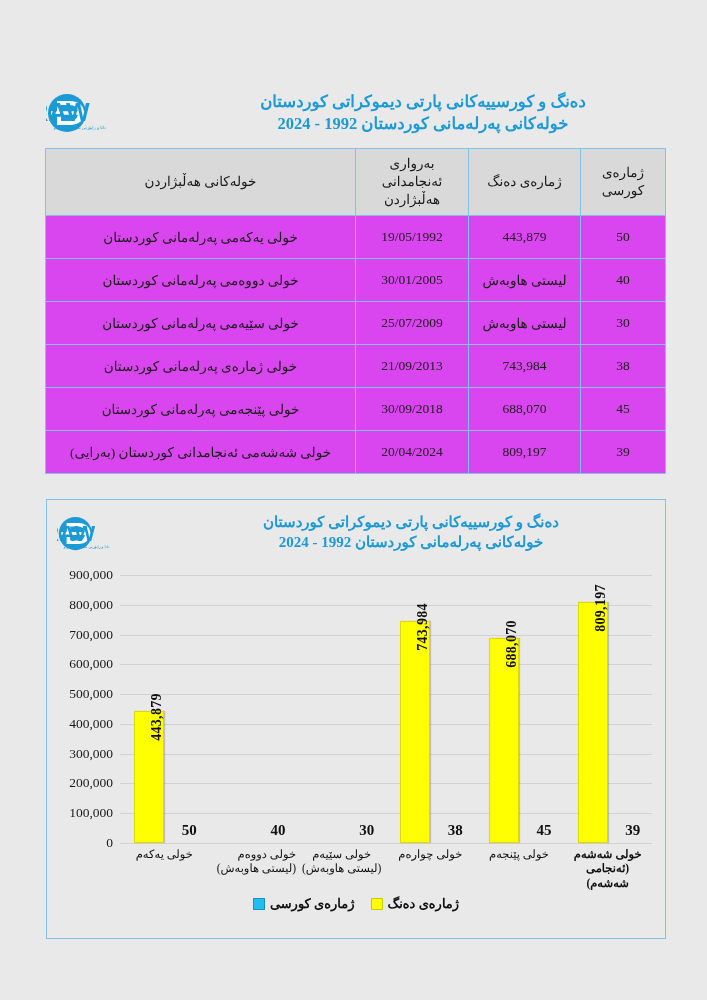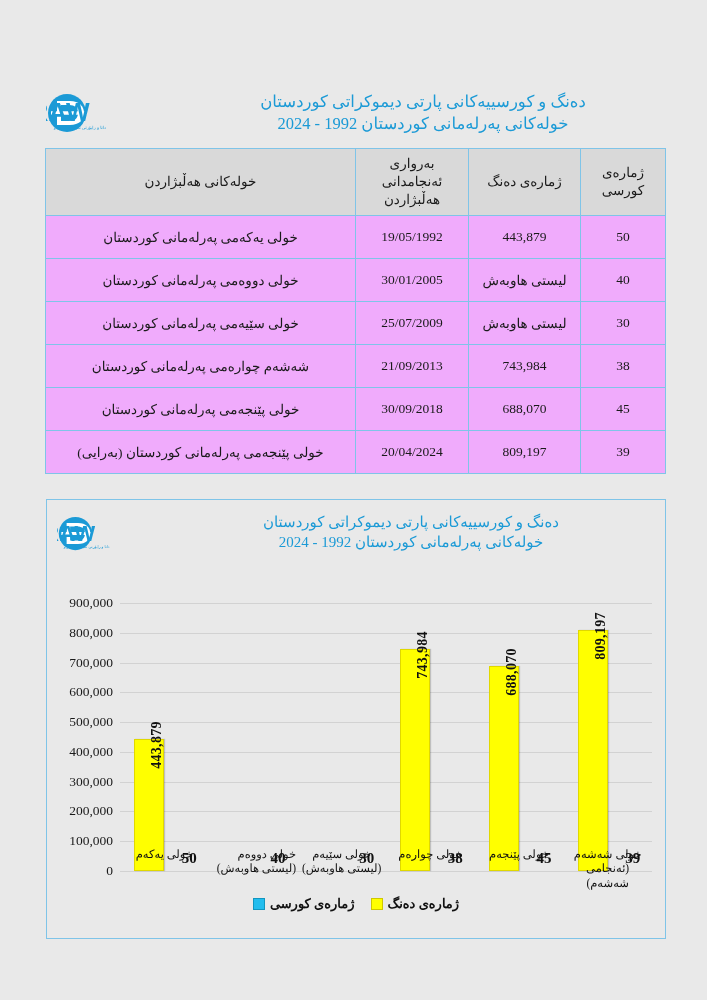--- a/index.html
+++ b/index.html
@@ -33,21 +33,21 @@
     height: 58px;
     display: flex;
     flex-direction: row-reverse;
     align-items: center;
     justify-content: flex-start;
   }
   .title-lines {
     flex: 1 1 auto;
     text-align: center;
     color: #1b9ad6;
-    font-weight: normal;
+    font-weight: bold;
     font-size: 16.5px;
     line-height: 1.32;
     letter-spacing: 0px;
     padding-left: 6px;
   }
   .title-lines .ln { white-space: nowrap; }
   .title-lines .ln2 { direction: rtl; }
 
   
   #data-table-wrap {
@@ -71,21 +71,21 @@
     padding: 0 6px;
   }
   table.dt thead th {
     background: #d9d9d9;
     height: 66px;
     font-weight: normal;
     line-height: 1.35;
     font-size: 13.5px;
   }
   table.dt tbody td {
-    background: #f0abfc;
+    background: #d946ef;
     height: 42px;
   }
   td.c-name, th.c-name {
     text-align: right;
     padding-right: 14px;
     font-size: 13.5px;
     margin-top: 35px;
   }
   th.c-name { text-align: center; padding-right: 6px; }
   td.c-num, td.c-date, td.c-seat {
@@ -122,21 +122,20 @@
   #chart-header .title-lines { font-size: 15px; padding-left: 0; padding-right: 4px; }
 
   
   #plot {
     position: absolute;
     left: 73px;           
     top: 75px;            
     width: 532px;
     height: 268px;        
     direction: ltr;
-    margin-top: 28px;
   }
   .gridline {
     position: absolute;
     left: 0;
     width: 100%;
     height: 1px;
     background: #d2d2d2;
   }
   .ytick {
     position: absolute;
@@ -282,33 +281,33 @@
         <tr>
           <td class="c-seat">30</td>
           <td class="c-num">لیستی هاوبەش</td>
           <td class="c-date">25/07/2009</td>
           <td class="c-name">خولی سێیەمی پەرلەمانی کوردستان</td>
         </tr>
         <tr>
           <td class="c-seat">38</td>
           <td class="c-num">743,984</td>
           <td class="c-date">21/09/2013</td>
-          <td class="c-name">شەشەم چوارەمی پەرلەمانی کوردستان</td>
+          <td class="c-name">خولی ژمارەی پەرلەمانی کوردستان</td>
         </tr>
         <tr>
           <td class="c-seat">45</td>
           <td class="c-num">688,070</td>
           <td class="c-date">30/09/2018</td>
           <td class="c-name">خولی پێنجەمی پەرلەمانی کوردستان</td>
         </tr>
         <tr>
           <td class="c-seat">39</td>
           <td class="c-num">809,197</td>
           <td class="c-date">20/04/2024</td>
-          <td class="c-name">خولی پێنجەمی پەرلەمانی کوردستان (بەرایی)</td>
+          <td class="c-name">خولی شەشەمی ئەنجامدانی کوردستان (بەرایی)</td>
         </tr>
       </tbody>
   </table>
 </div>
 
 <div id="chart-panel">
 
   <div id="chart-header">
     <div class="logo">
       <svg viewBox="0 0 128 42" xmlns="http://www.w3.org/2000/svg" aria-hidden="true">
@@ -377,21 +376,21 @@
       <div class="xcat" style="left: 221.667px;">
         <div>خولی سێیەم</div>
         <div>(لیستی هاوبەش)</div>
       </div>
       <div class="xcat" style="left: 310.333px; text-align: center;">
         <div>خولی چوارەم</div>
       </div>
       <div class="xcat" style="left: 399px; font-family: Liberation Serif, serif;">
         <div>خولی پێنجەم</div>
       </div>
-      <div class="xcat" style="left: 487.667px;">
+      <div class="xcat" style="left: 487.667px; font-weight: bold;">
         <div>خولی شەشەم</div>
         <div>(ئەنجامی شەشەم)</div>
       </div>
     </div>
 
   <div id="legend">
     <div class="legend-item">
       <span class="swatch sw-votes"></span>
       <span>ژمارەی دەنگ</span>
     </div>

